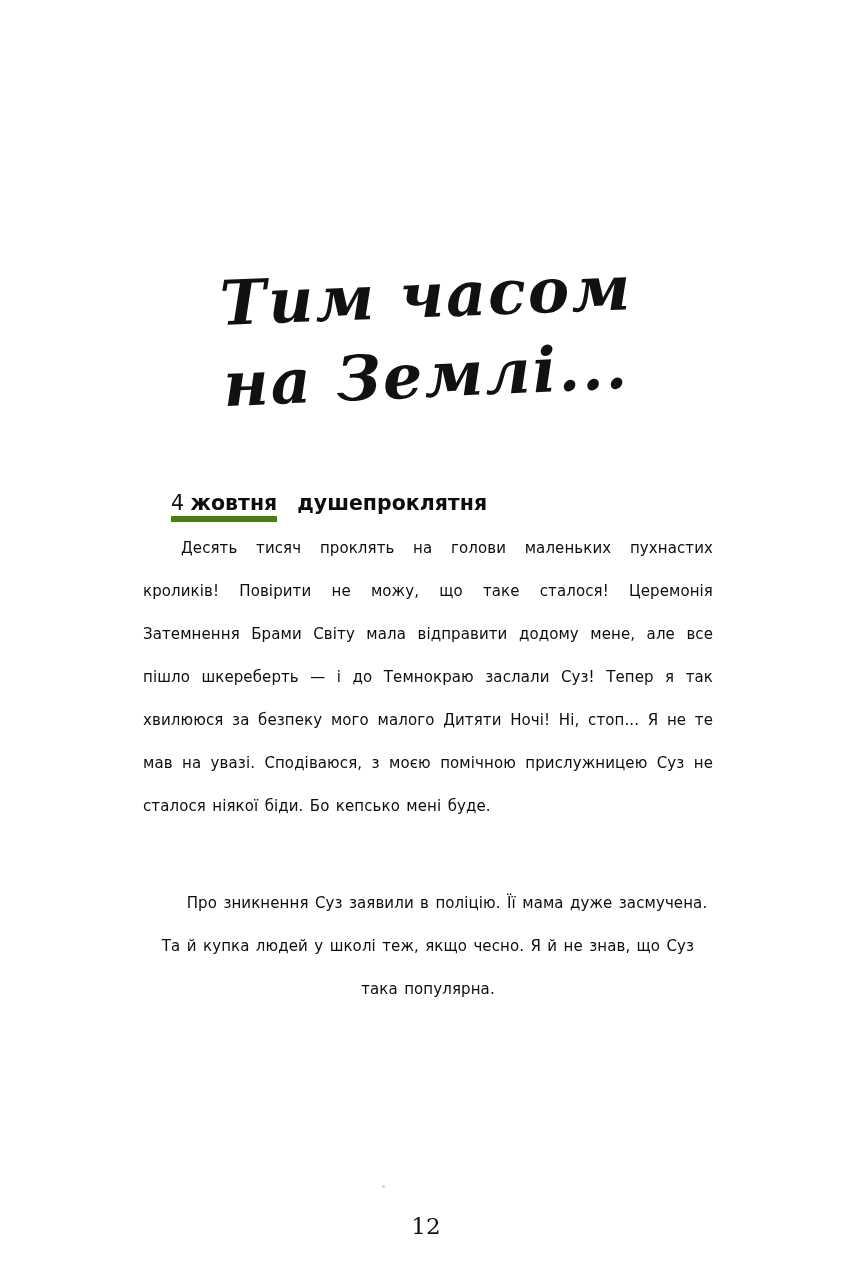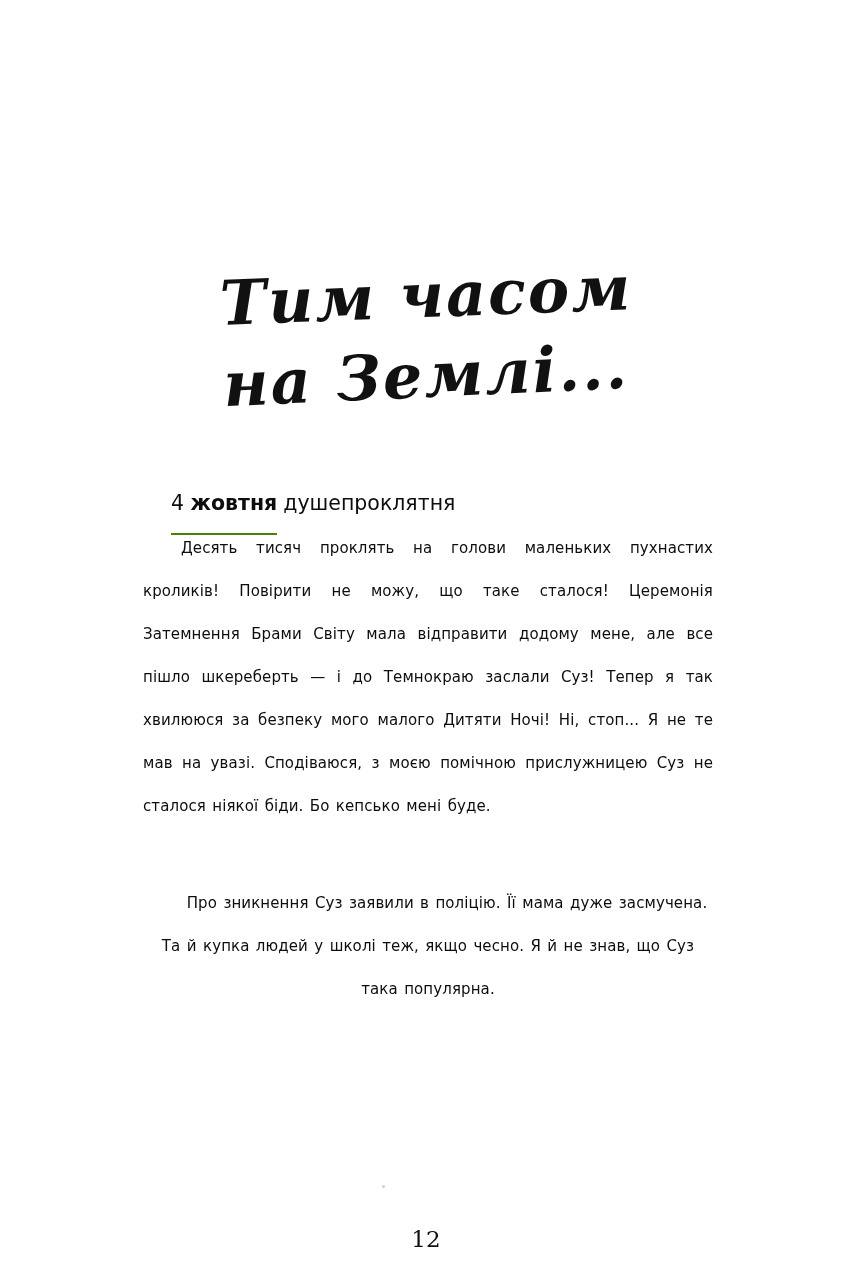--- a/index.html
+++ b/index.html
@@ -61,49 +61,49 @@
   }
   .entry-head {
     font-family: "DejaVu Sans", sans-serif;
     font-size: 20.5px;
     line-height: 30px;
     margin-bottom: 9px;
     margin-left: 28px;
     white-space: nowrap;
   }
   .entry-head .date-underline {
-    border-bottom: 2px solid #4d7c0f;
-    padding-bottom: 18px;
+    border-bottom: 6px solid #4d7c0f;
+    padding-bottom: 1px;
   }
   .entry-head .month {
     font-weight: 700;
   }
   .entry-head .suffix {
-    font-weight: 400;
-    margin-left: 6px;
+    font-weight: 700;
+    margin-left: 20px;
   }
   .entry-body {
     font-family: "DejaVu Sans", sans-serif;
     font-size: 15px;
     line-height: 43px;
     text-align: justify;
     text-indent: 38px;
     letter-spacing: 0.1px;
     word-spacing: 1.5px;
   }
   .entry-body.last-loose {
     text-align: center;
   }
 
   
   .page-number {
     position: absolute;
     left: 0;
     right: 0;
-    bottom: 28px;
+    bottom: 41px;
     text-align: center;
     font-family: "DejaVu Serif", serif;
     font-size: 23px;
     color: #111111;
   }
   .deco-dot {
     position: absolute;
     left: 50%;
     bottom: 92px;
     width: 3px;

